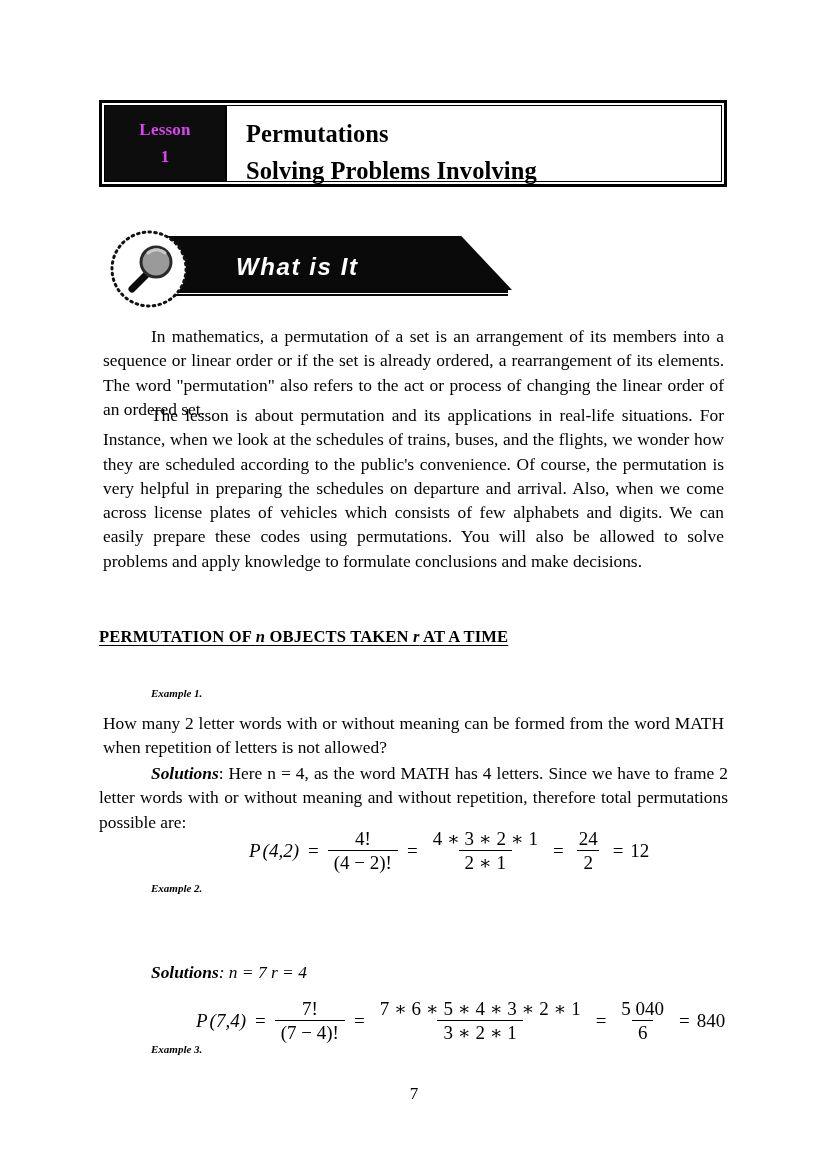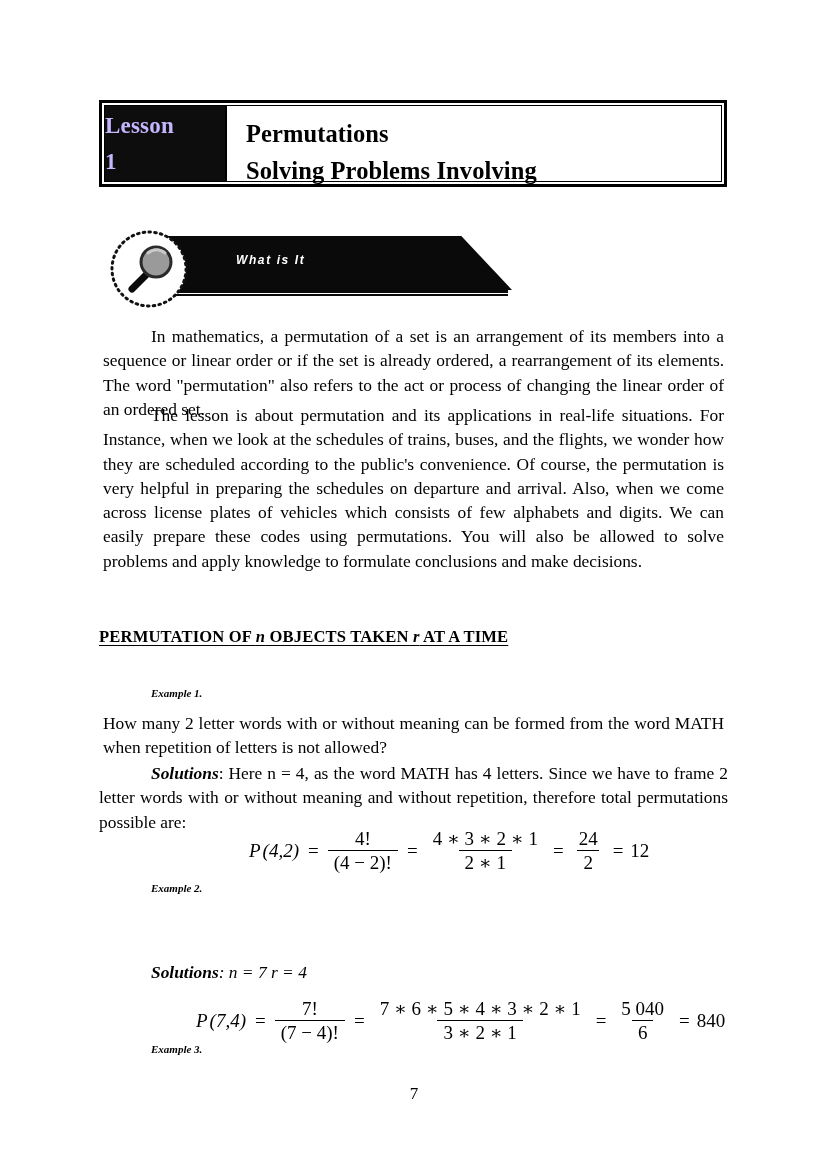--- a/index.html
+++ b/index.html
@@ -39,26 +39,27 @@
     position: absolute;
     left: 2px; top: 2px; right: 2px; bottom: 2px;
     border: 1.5px solid #000;
     box-sizing: border-box;
     display: flex;
     background: #fff;
   }
   .lesson-tag {
     width: 120px;
     background: #0d0d0d;
-    color: #c4b5fd;
+    color: #d946ef;
     display: flex;
     flex-direction: column;
+    align-items: center;
     justify-content: center;
     font-weight: bold;
-    font-size: 23px;
+    font-size: 17px;
     line-height: 1.55;
     letter-spacing: 0.2px;
     box-sizing: border-box;
     flex: 0 0 auto;
   }
   .lesson-tag .lesson-word { display: block; }
   .lesson-tag .lesson-num { display: block; }
   .lesson-title-cell {
     flex: 1 1 auto;
     border-left: 2px solid #000;
@@ -87,21 +88,21 @@
     background: #0a0a0a;
     clip-path: polygon(0 0, 86% 0, 100% 100%, 0 100%);
   }
   .banner-label {
     position: absolute;
     left: 128px;
     top: 25px;
     color: #ffffff;
     font-weight: bold;
     font-style: italic;
-    font-size: 12px;
+    font-size: 24px;
     letter-spacing: 1.6px;
     font-family: "Liberation Sans", "DejaVu Sans", sans-serif;
     white-space: nowrap;
   }
   .banner-rule-a {
     position: absolute;
     left: 44px;
     top: 62px;
     width: 356px;
     height: 3px;

